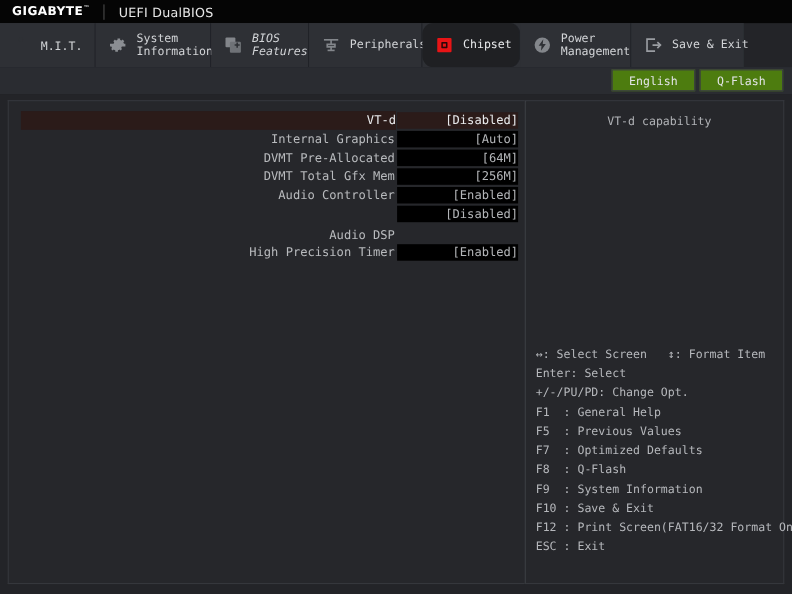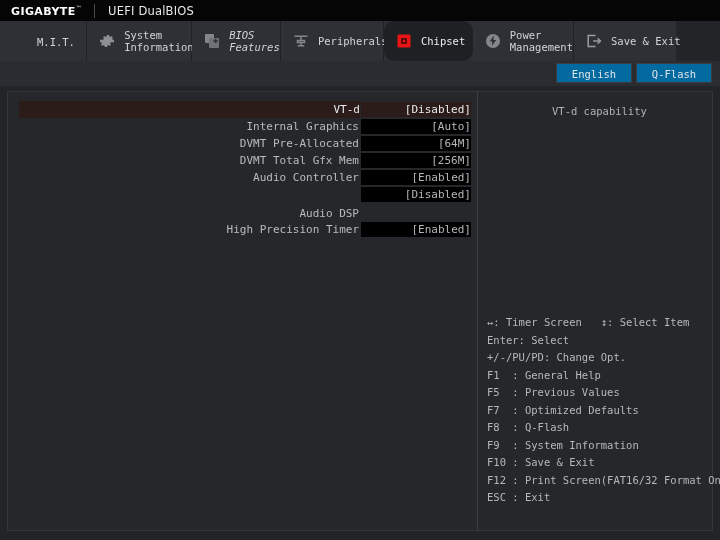--- a/index.html
+++ b/index.html
@@ -129,21 +129,21 @@
     border-bottom: 1px solid #17181b;
   }
   .subbtn {
     position: absolute;
     top: 2px;
     height: 20px;
     line-height: 20px;
     text-align: center;
     font-size: 10.5px;
     color: #e2e4e6;
-    background: #0369a1;
+    background: #4d7c0f;
     border: 1px solid #3a3c41;
     box-sizing: border-box;
   }
   .subbtn.english { left: 556px; width: 76px; }
   .subbtn.qflash  { left: 636px; width: 76px; }
 
   
   .bodyarea {
     position: absolute;
     left: 0; top: 86px;
@@ -376,21 +376,21 @@
             <div class="row-name">High Precision Timer</div>
             <div class="row-val">[Enabled]</div>
           </div>
         </div>
     </div>
 
     <div class="panel-right">
       <div class="help-top">VT-d capability</div>
       <div class="help-sep"></div>
       <div class="help-keys" id="help-host">
-          <div class="help-line">↔: Timer Screen   ↕: Select Item</div>
+          <div class="help-line">↔: Select Screen   ↕: Format Item</div>
           <div class="help-line">Enter: Select</div>
           <div class="help-line">+/-/PU/PD: Change Opt.</div>
           <div class="help-line">F1  : General Help</div>
           <div class="help-line">F5  : Previous Values</div>
           <div class="help-line">F7  : Optimized Defaults</div>
           <div class="help-line">F8  : Q-Flash</div>
           <div class="help-line">F9  : System Information</div>
           <div class="help-line">F10 : Save &amp; Exit</div>
           <div class="help-line">F12 : Print Screen(FAT16/32 Format Only)</div>
           <div class="help-line">ESC : Exit</div>

